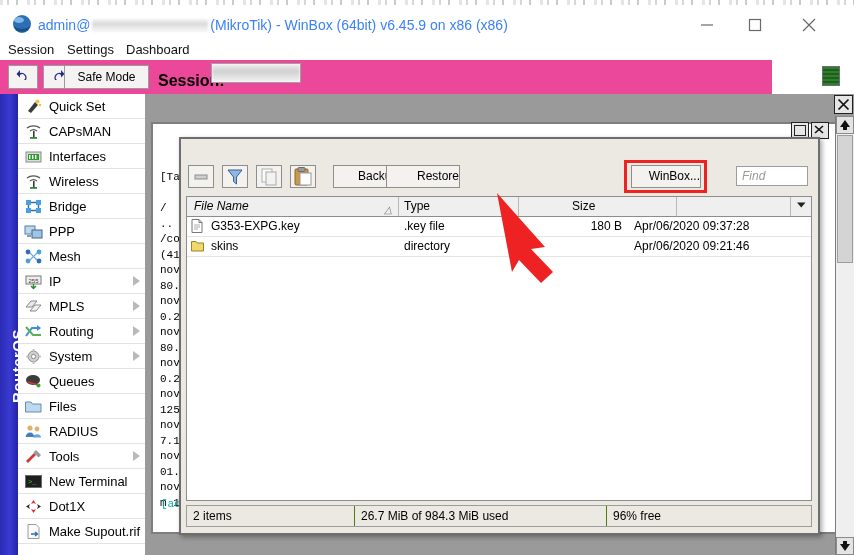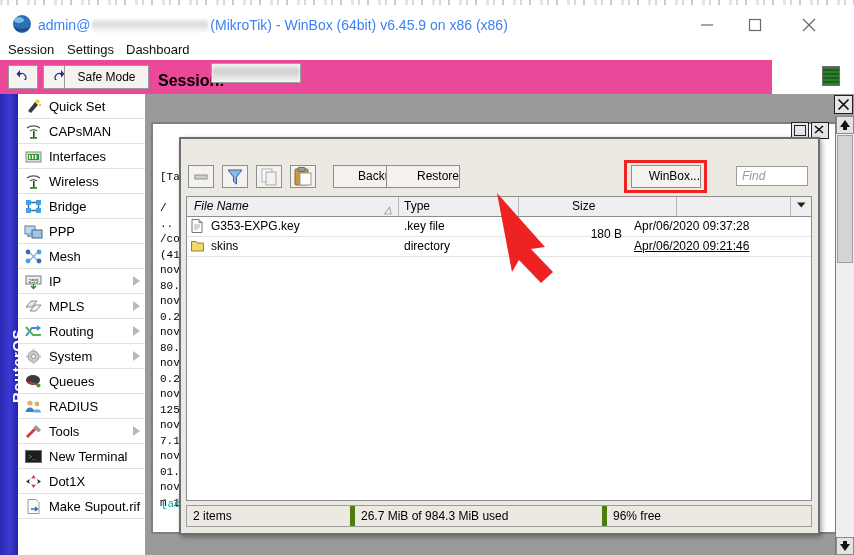--- a/index.html
+++ b/index.html
@@ -137,21 +137,21 @@
     border-left:1px solid #b7b7b7;text-align:center;line-height:19px;font-size:9px;}
   .tr{position:relative;height:19px;border-bottom:1px solid #e4e4e4;}
   .td{position:absolute;top:0;height:19px;line-height:19px;font-size:12px;color:#000;
     padding-left:5px;box-sizing:border-box;white-space:nowrap;overflow:hidden;}
   .td.num{text-align:right;padding-right:7px;padding-left:0;}
   .ficon{position:absolute;left:4px;top:2px;width:13px;height:15px;}
 
   .fl-status{position:absolute;left:5px;bottom:6px;right:6px;height:22px;
     background:#ece9e3;border:1px solid #9c9c9c;box-sizing:border-box;}
   .st{position:absolute;top:0;height:20px;line-height:20px;font-size:12px;color:#000;
-    padding-left:6px;box-sizing:border-box;border-right:5px solid #4d7c0f;}
+    padding-left:6px;box-sizing:border-box;border-right:1px solid #4d7c0f;}
 
   
   .arrow-svg{position:absolute;left:0;top:0;width:854px;height:555px;pointer-events:none;}
 </style>
 </head>
 <body>
 
 <div class="app">
 
   <div class="noise-strip"></div>
@@ -342,20 +342,28 @@
         </div>
         <div class="sb-item">
           <span class="ico">
             <svg class="ic" viewBox="0 0 19 17">
               <ellipse cx="9" cy="7" rx="7" ry="5" fill="#3c3c3c"></ellipse>
               <path d="M4 9 L14 12" stroke="#d03a3a" stroke-width="1.8"></path>
               <circle cx="14.5" cy="12.5" r="2" fill="#3aa03a"></circle>
             </svg>
           </span>
           <span class="lbl">Queues</span>
+        </div>
+        <div class="sb-item">
+          <span class="ico">
+            <svg class="ic" viewBox="0 0 19 17">
+              <path d="M1.5 4 L7 4 L8.5 6 L17 6 L17 14 L1.5 14 Z" fill="#bcd9ef" stroke="#6b8da8"></path>
+            </svg>
+          </span>
+          <span class="lbl">Files</span>
         </div>
         <div class="sb-item">
           <span class="ico">
             <svg class="ic" viewBox="0 0 19 17">
               <circle cx="6" cy="5" r="2.6" fill="#e0b070"></circle>
               <path d="M1.6 14 A4.4 4.4 0 0 1 10.4 14 Z" fill="#3f7fbf"></path>
               <circle cx="13" cy="6" r="2.4" fill="#e0b070"></circle>
               <path d="M9 14.5 A4.2 4.2 0 0 1 17.2 14.5 Z" fill="#6aa6d8"></path>
             </svg>
           </span>
@@ -506,31 +514,31 @@
           </div>
         <div id="tbody">
             <div class="tr">
               <span class="ficon"><svg width="12" height="14" viewBox="0 0 12 14">
                   <path d="M1 0.5 H8 L11 3.5 V13.5 H1 Z" fill="#fff" stroke="#777"></path>
                   <path d="M8 0.5 V3.5 H11" fill="none" stroke="#777"></path>
                   <path d="M3 6 H9 M3 8 H9 M3 10 H7" stroke="#9a9a9a" stroke-width=".8"></path>
                 </svg></span>
               <div class="td" style="left: 2px; width: 210px; padding-left: 22px;">G353-EXPG.key</div>
               <div class="td" style="left: 212px; width: 120px;">.key file</div>
-              <div class="td num" style="left: 332px; width: 110px; margin-top: 8px;">180 B</div>
+              <div class="td num" style="left: 332px; width: 110px;">180 B</div>
               <div class="td" style="left: 442px; width: 165px;">Apr/06/2020 09:37:28</div>
             </div>
             <div class="tr">
               <span class="ficon"><svg width="13" height="14" viewBox="0 0 13 14">
                   <path d="M0.5 2.5 H5 L6.2 4 H12.5 V12 H0.5 Z" fill="#f0d86a" stroke="#9a8424"></path>
                 </svg></span>
               <div class="td" style="left: 2px; width: 210px; padding-left: 22px;">skins</div>
               <div class="td" style="left: 212px; width: 120px;">directory</div>
               <div class="td num" style="left: 332px; width: 110px;"></div>
-              <div class="td" style="left: 442px; width: 165px; text-decoration: underline;">Apr/06/2020 09:21:46</div>
+              <div class="td" style="left: 442px; width: 165px;">Apr/06/2020 09:21:46</div>
             </div>
           </div>
       </div>
 
       <div class="fl-status" id="fl-status">
           <div class="st" style="left: 0px; width: 168px;">2 items</div>
           <div class="st" style="left: 168px; width: 252px;">26.7 MiB of 984.3 MiB used</div>
           <div class="st" style="left: 420px; width: 208px; border-right: none;">96% free</div>
         </div>
     </div>

